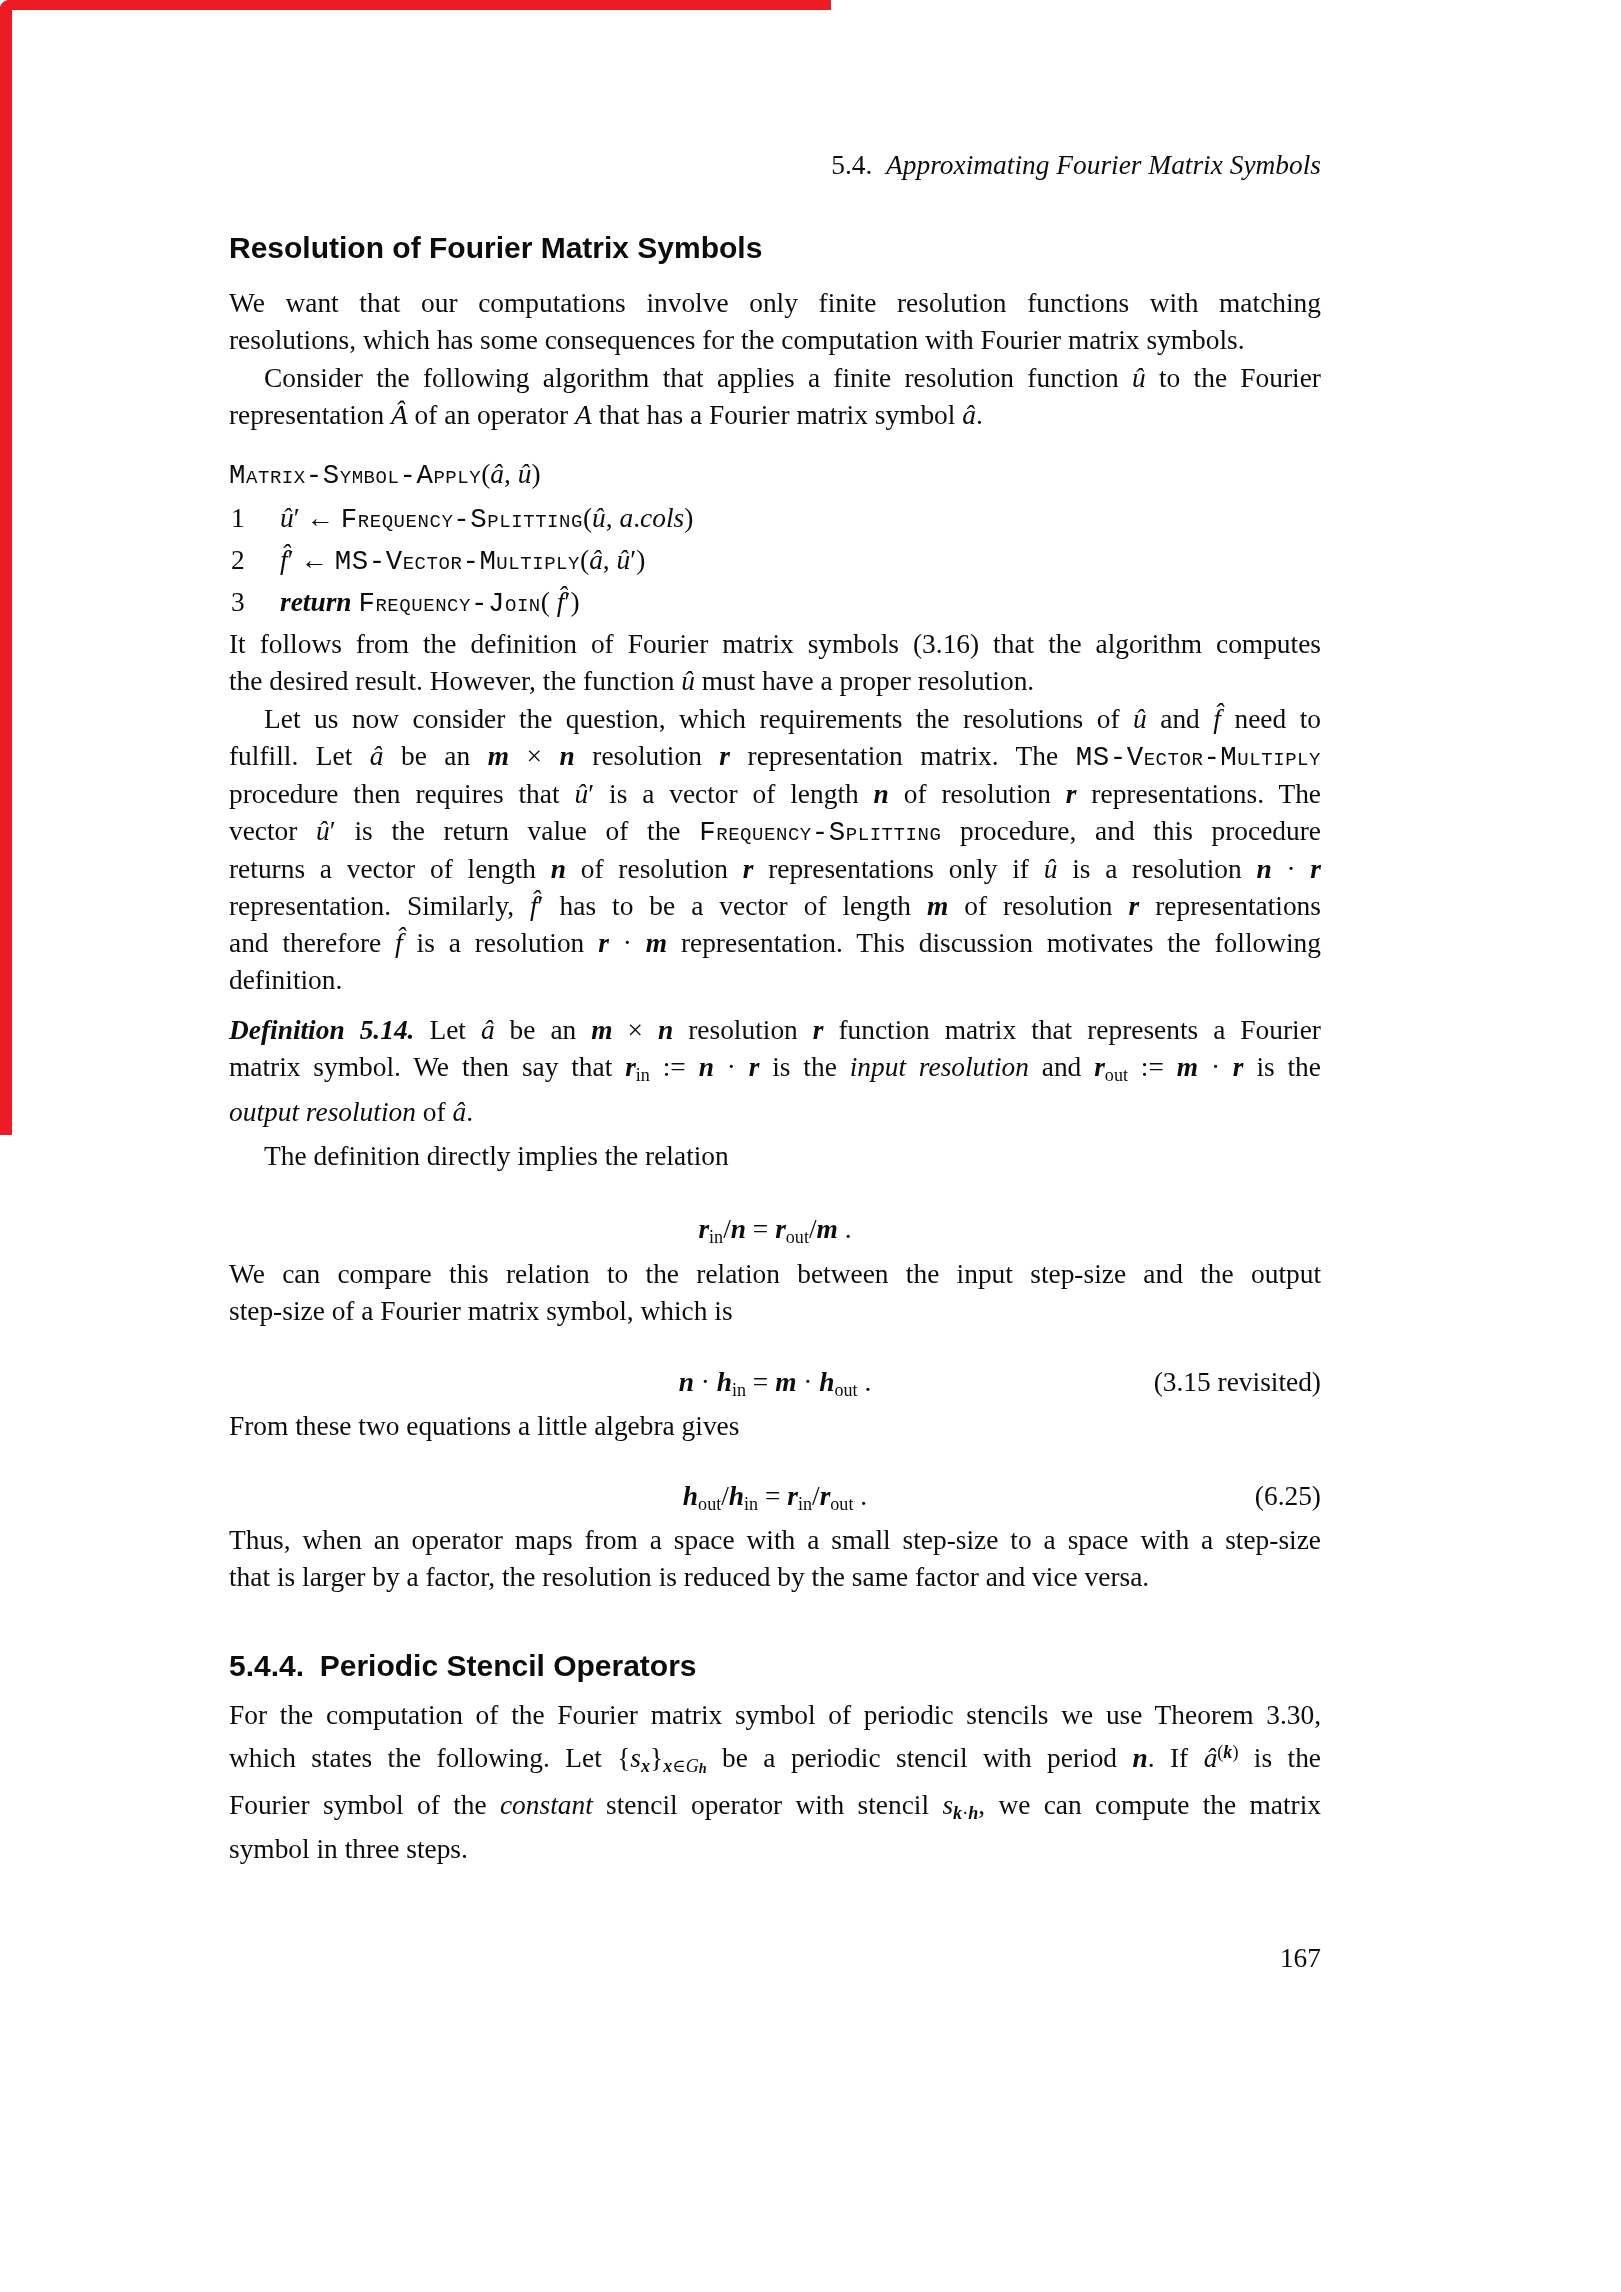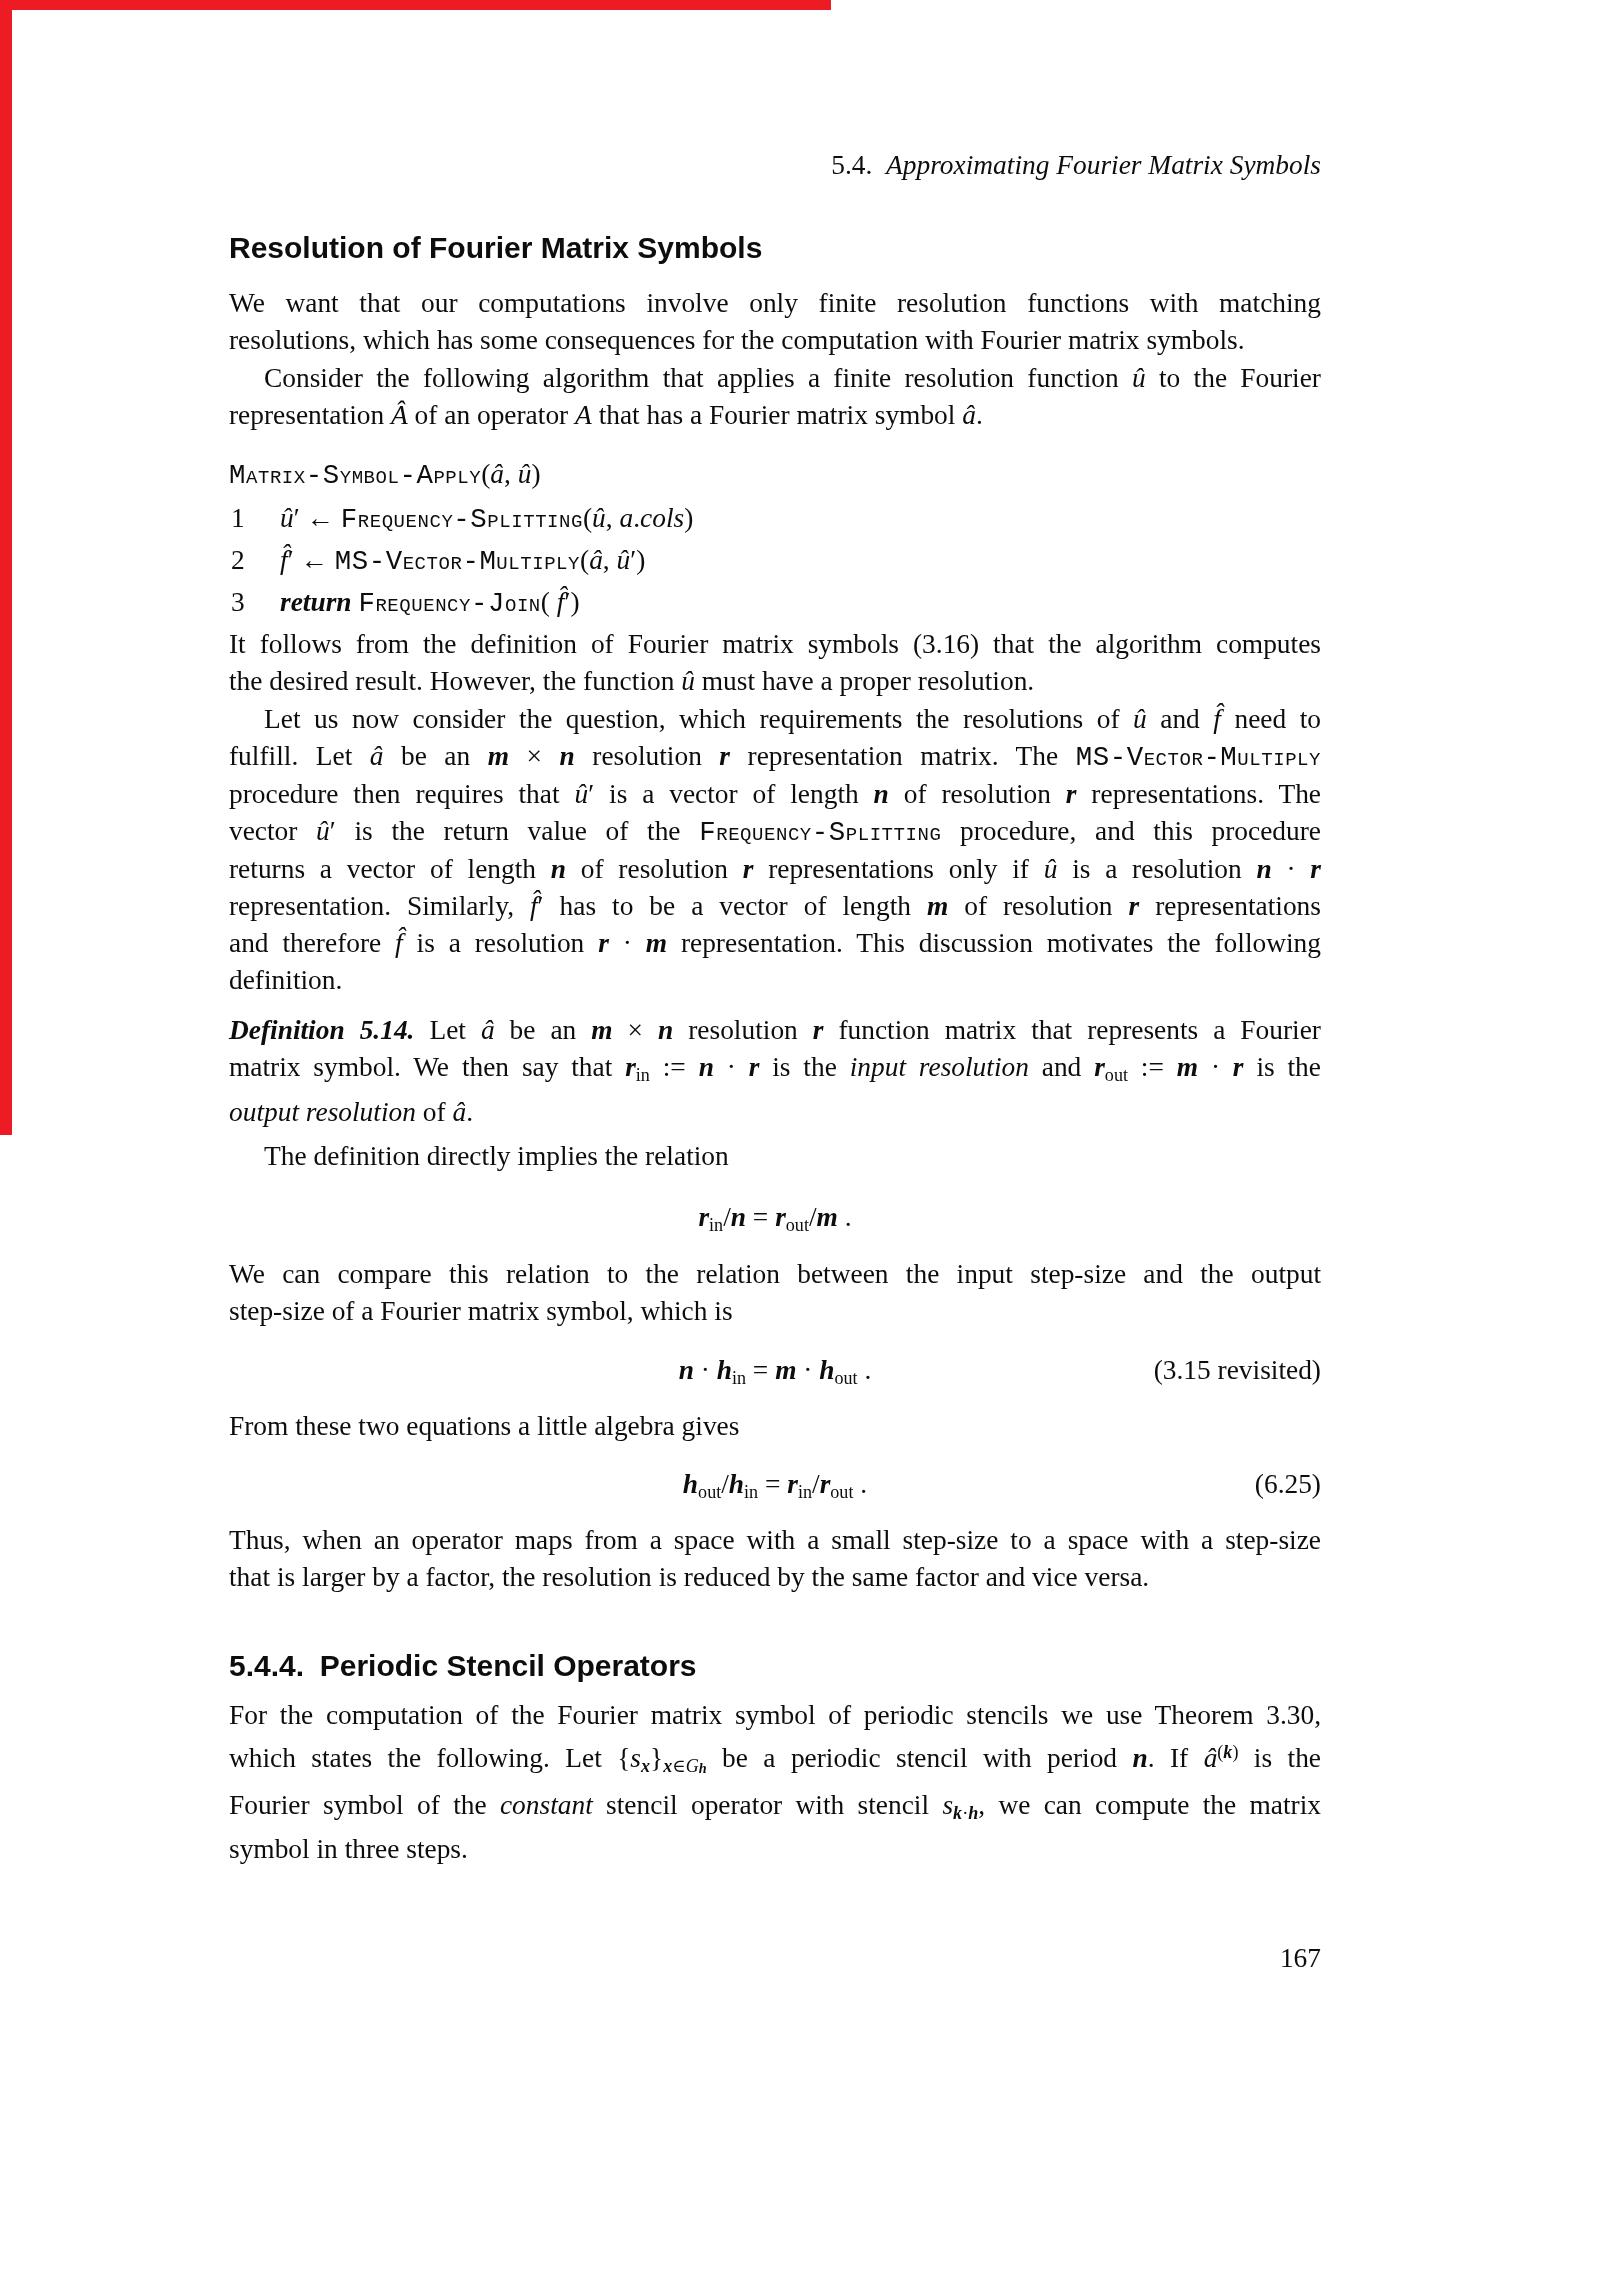--- a/index.html
+++ b/index.html
@@ -1,17 +1,17 @@
 <!DOCTYPE html>
 <html><head>
 <meta charset="utf-8">
 <style>
   html,body{margin:0;padding:0;background:#fff;}
   .page{position:relative;width:1621px;height:2293px;background:#ffffff;overflow:hidden;
-        font-family:"Liberation Serif","DejaVu Serif",serif;font-size:27.4px;color:#0d0d0d;}
+        font-family:"Liberation Serif","DejaVu Serif",serif;font-size:27.4px;color:#0d0d0d;border-radius:9px;}
   .marker{position:absolute;left:0;top:0;}
   .marker.top{width:831px;height:9.8px;}
   .marker.left{width:11.8px;height:1135px;}
   .block{position:absolute;left:229px;width:1092px;line-height:37px;}
   .line{text-align:justify;}
   .jl{text-align-last:justify;}
   .ll{text-align-last:left;}
   .ind{padding-left:35px;}
   .right{text-align:right;text-align-last:right;}
   .i{font-style:italic;}
@@ -20,21 +20,21 @@
   .sub{font-size:66%;vertical-align:-0.25em;}
   .sup{font-size:66%;vertical-align:0.5em;}
   .sub2{font-size:52%;vertical-align:-0.4em;}
   .hgap{margin-left:13.7px;}
   .h2gap{margin-left:15.7px;}
   .heading{font-family:"Liberation Sans","DejaVu Sans",sans-serif;font-weight:bold;font-size:30px;}
   .heading .line{text-align:right;text-align-last:left;}
   .algh{text-align:left;text-align-last:left;line-height:45px;}
   .algl{text-align:left;text-align-last:left;line-height:40px;position:relative;padding-left:51px;}
   .algno{position:absolute;left:2px;}
-  .eqline{position:relative;text-align:left;text-align-last:center;}
+  .eqline{position:relative;text-align:left;text-align-last:center;margin-top:12px;}
   .eqnum{position:absolute;right:0;top:0;}
 </style>
 </head>
 <body>
 
 <div class="page">
   <div class="marker top" style="background: rgb(237, 28, 36);"></div>
   <div class="marker left" style="background: rgb(237, 28, 36);"></div>
 
   <div class="block" style="top:147px">

